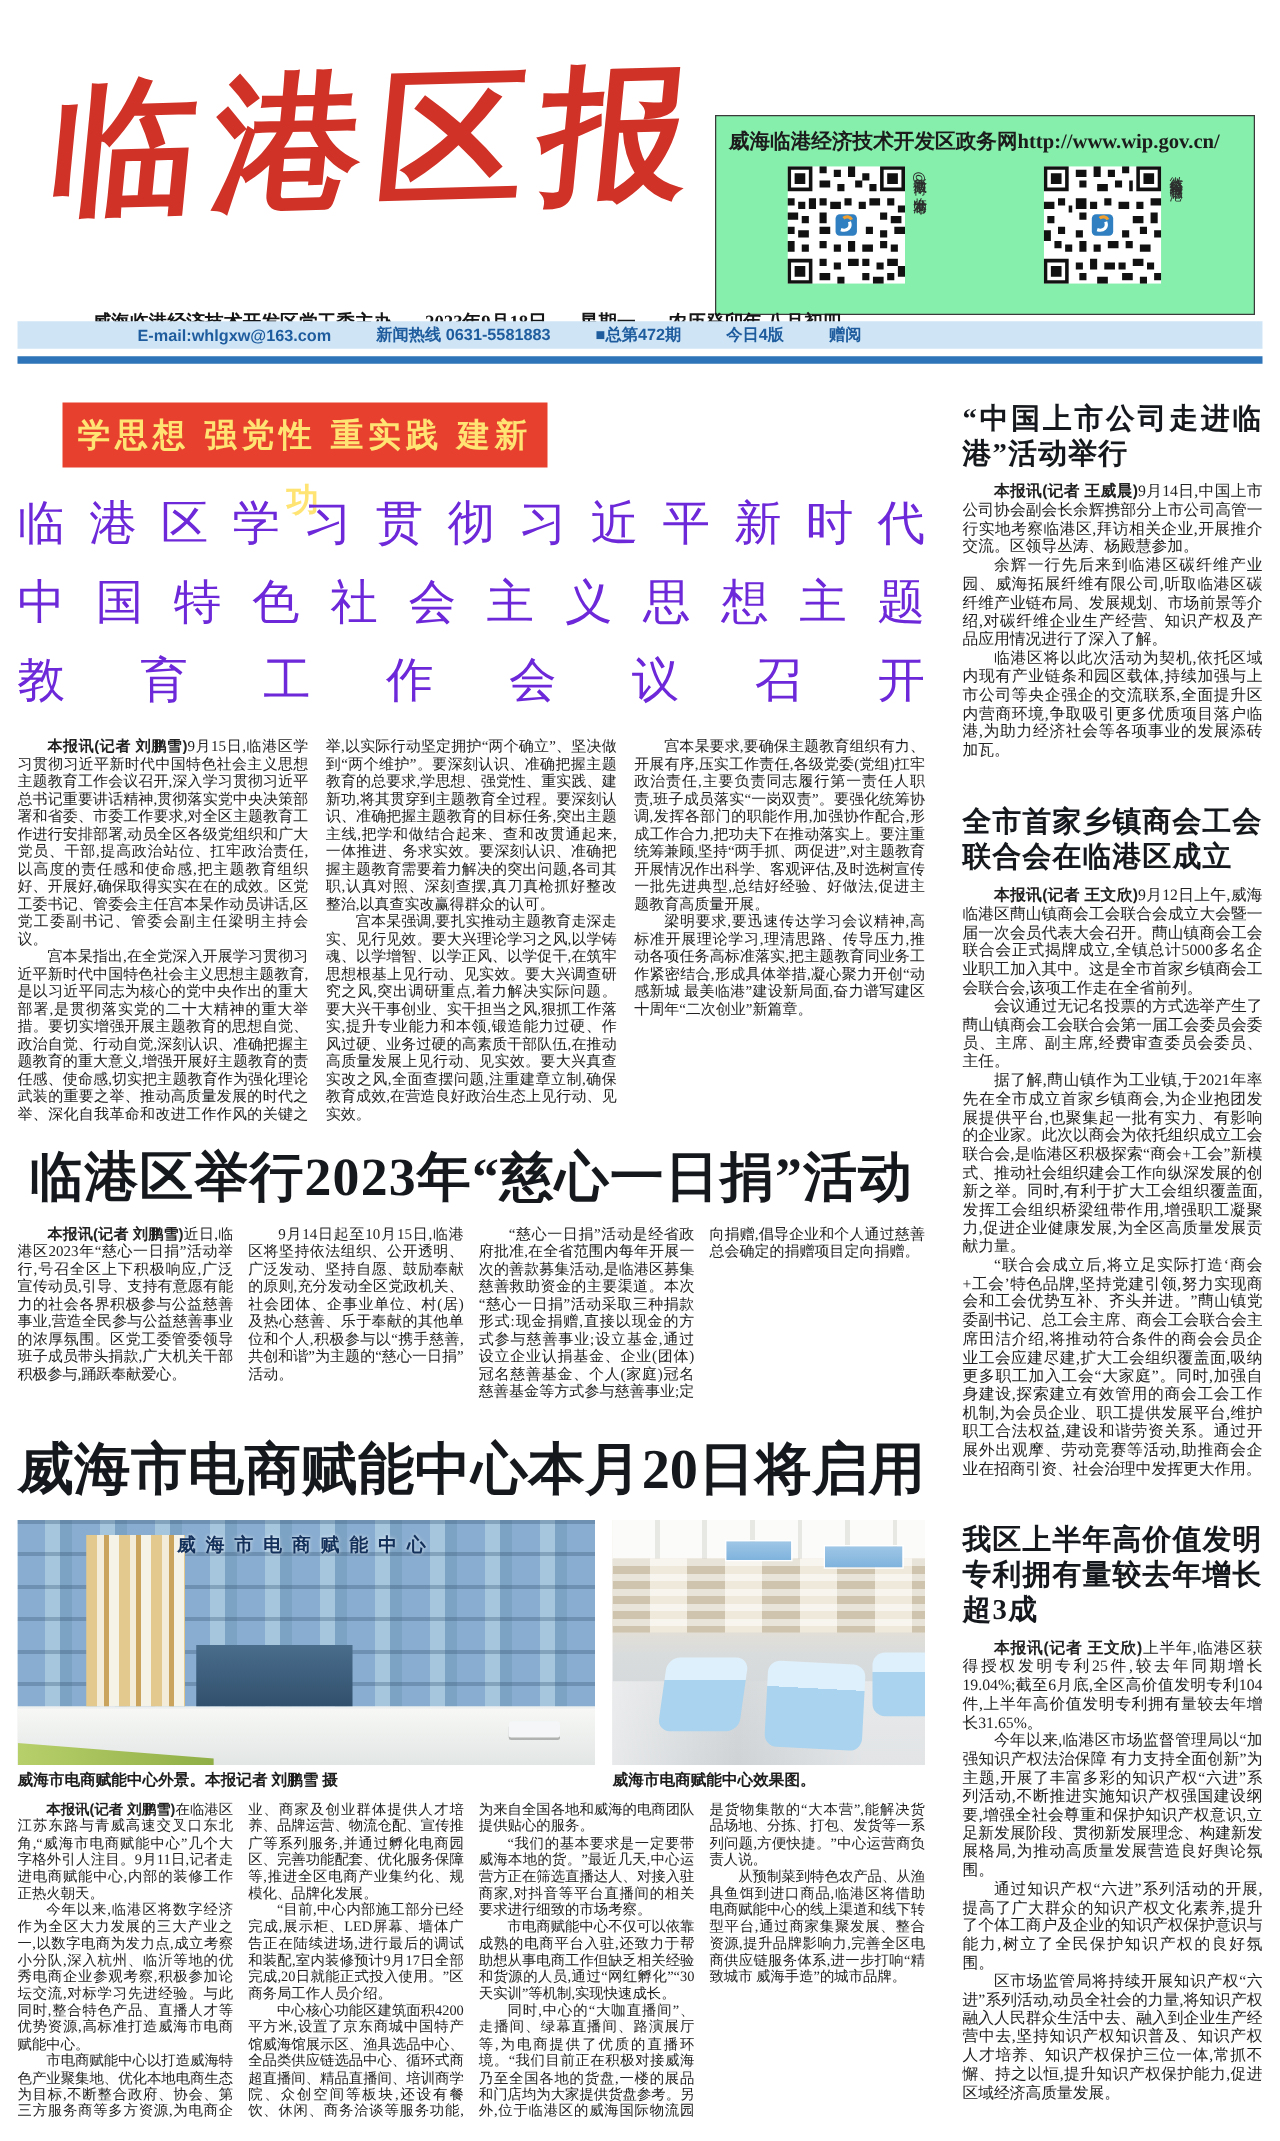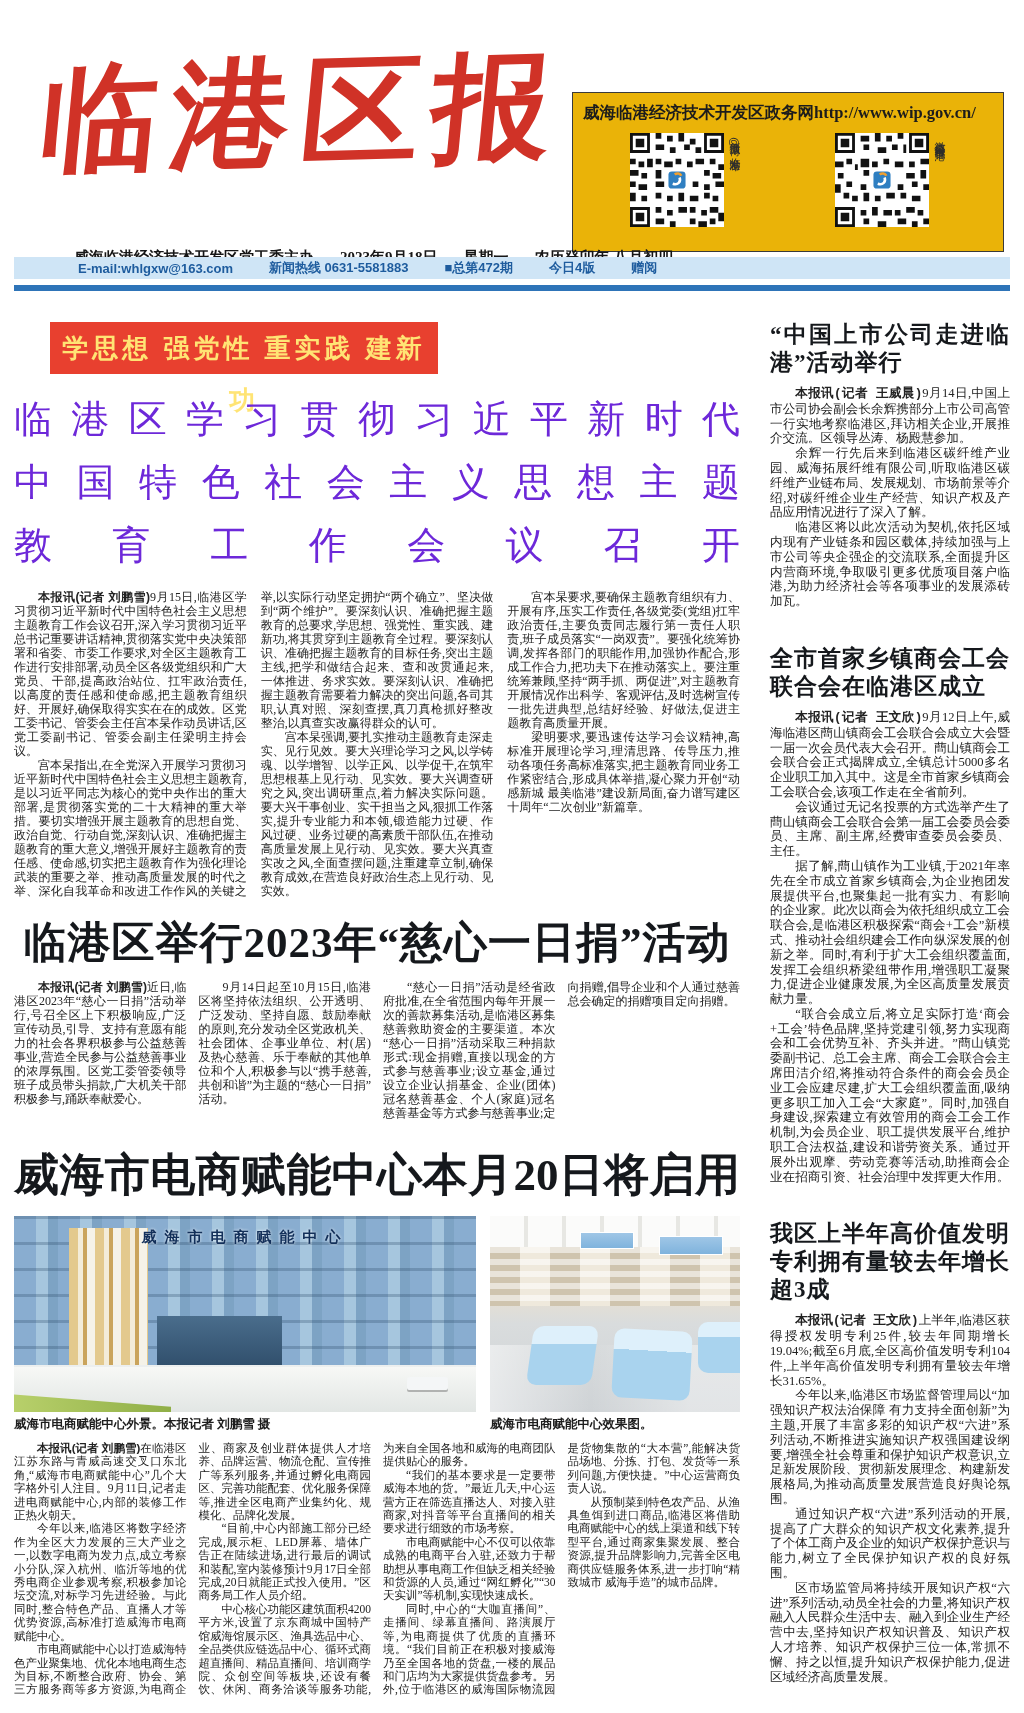--- a/index.html
+++ b/index.html
@@ -6,32 +6,32 @@
   body{width:1024px;height:1713px;overflow:hidden;color:#242424;
        font-family:"Liberation Serif","DejaVu Serif",serif;}
   .page{position:relative;width:1024px;height:1713px;box-sizing:border-box;padding:0 14px;}
 
   
   .mast{position:relative;height:295px;}
   .mast-title{position:absolute;left:28px;top:34px;font-size:118px;font-weight:bold;color:#d03227;
               letter-spacing:12px;transform:skewX(-7deg) rotate(-1.5deg);white-space:nowrap;
               font-family:"DejaVu Serif",serif;}
   .gov-box{position:absolute;right:6px;top:92px;width:432px;height:160px;border:1.5px solid #3a3a3a;
-           box-sizing:border-box;padding:9px 10px;background:#eab308;}
+           box-sizing:border-box;padding:9px 10px;background:#86efac;}
   .gov-title{font-size:16.5px;font-weight:bold;color:#1c1c1c;white-space:nowrap;letter-spacing:0;}
   .qr-row{display:flex;justify-content:space-around;margin-top:9px;}
   .qr-wrap{display:flex;gap:5px;}
   .qr{width:94px;height:94px;}
   .qr svg{width:100%;height:100%;display:block;}
   .qr-label{writing-mode:vertical-rl;font-size:11px;line-height:12px;color:#2c2c2c;letter-spacing:1px;
             font-family:"Liberation Sans",sans-serif;}
   .pub-line{position:absolute;left:60px;top:232px;display:flex;gap:26px;white-space:nowrap;
             font-size:15px;font-weight:bold;color:#161616;margin-top:16px;}
   .info-bar{position:absolute;left:0;top:257px;width:996px;height:22px;background:#cfe5f6;
-            display:flex;align-items:center;gap:36px;padding-left:64px;box-sizing:border-box;
+            display:flex;align-items:center;gap:36px;padding-left:96px;box-sizing:border-box;
             color:#1e5c9e;font-weight:bold;font-size:13px;font-family:"Liberation Sans",sans-serif;white-space:nowrap;}
   .rule{position:absolute;left:0;top:285px;width:996px;height:6px;background:#2e74b8;}
 
   
   .content{display:flex;gap:30px;}
   .left{width:726px;}
   .side{width:240px;padding-top:26px;}
 
   .banner{width:388px;height:52px;margin:27px 0 0 36px;background:#e8402f;color:#ffe474;
           text-align:center;font:bold 26px/52px "Liberation Sans",sans-serif;letter-spacing:4px;}
@@ -82,21 +82,21 @@
   .cap{font-size:12.5px;font-weight:bold;color:#1d1d1d;text-align:left;line-height:15px;}
   .capl{width:462px;}
   .capr{flex:1;}
   .a3{margin-top:10px;height:258px;font-size:11.5px;line-height:13.4px;}
 
   
   .side section+section{margin-top:36px;}
   .side h3{margin:0;font-size:23px;line-height:28px;font-weight:900;color:#15181c;text-align:justify;letter-spacing:1px;}
   .s-body{margin-top:9px;font-size:12.6px;line-height:14.8px;text-align:justify;color:#222;}
   .s-body p{margin:0;text-indent:2em;}
-  .s-body p b{font-family:Liberation Mono, monospace;}
+  .s-body p b{font-family:Liberation Sans, sans-serif;}
 </style>
 </head>
 <body>
 
 <div class="page">
 
   <header class="mast">
     <div class="mast-title">临港区报</div>
 
     <div class="gov-box">

